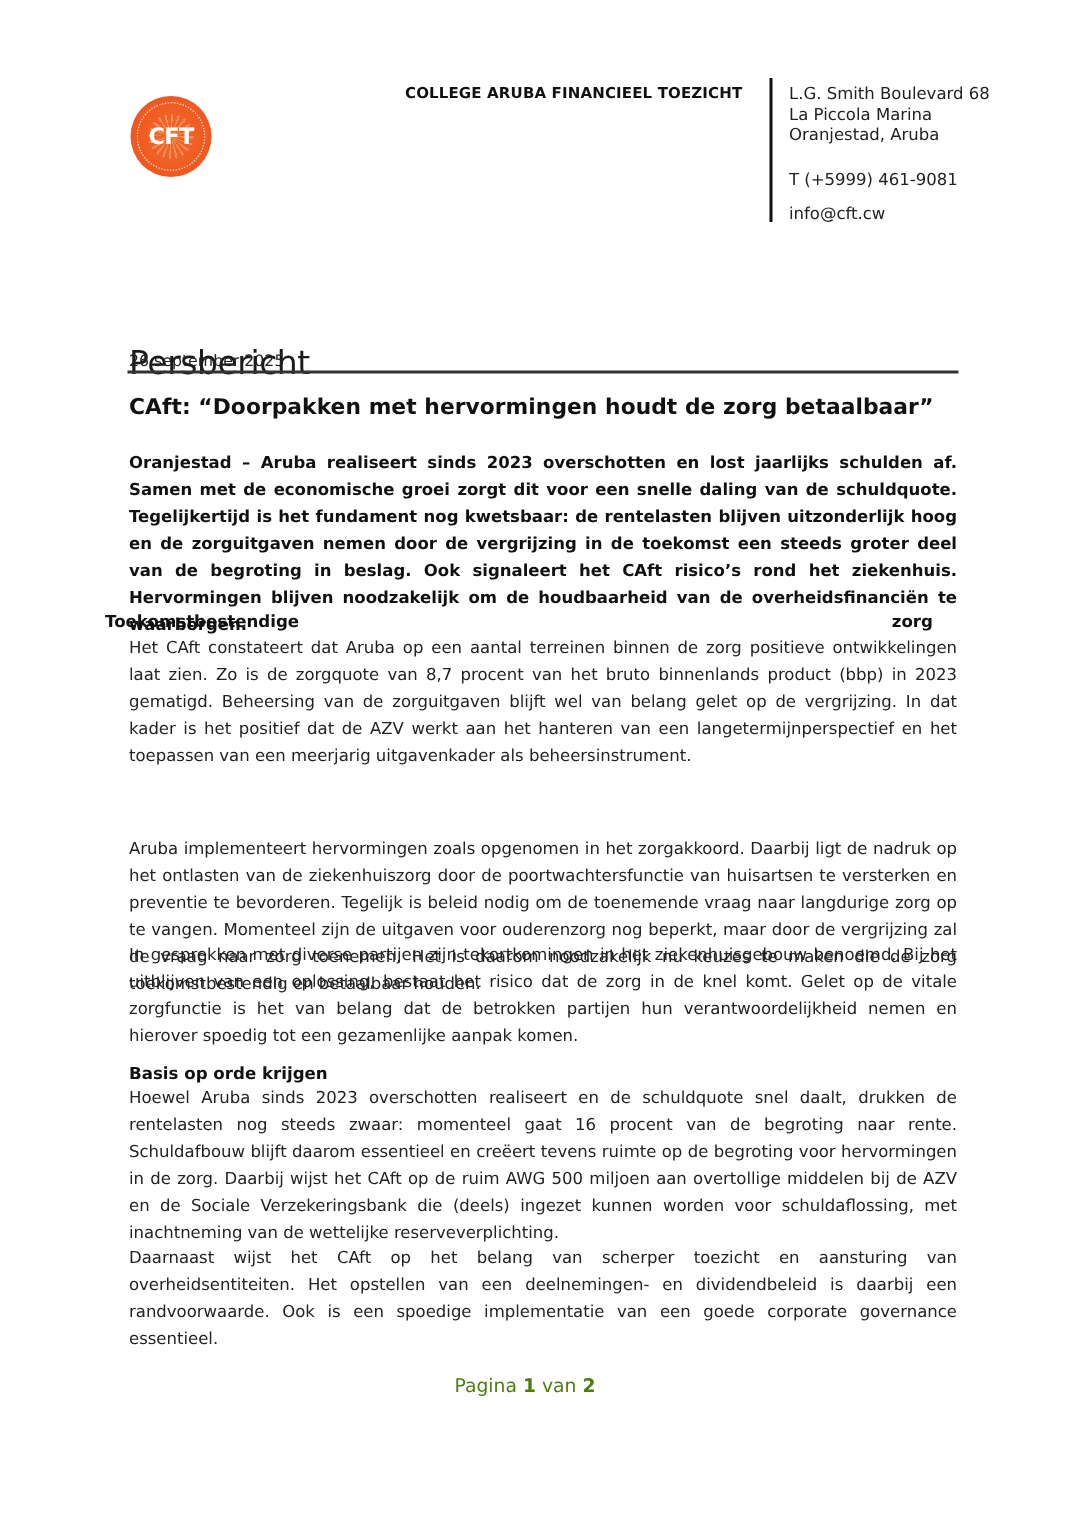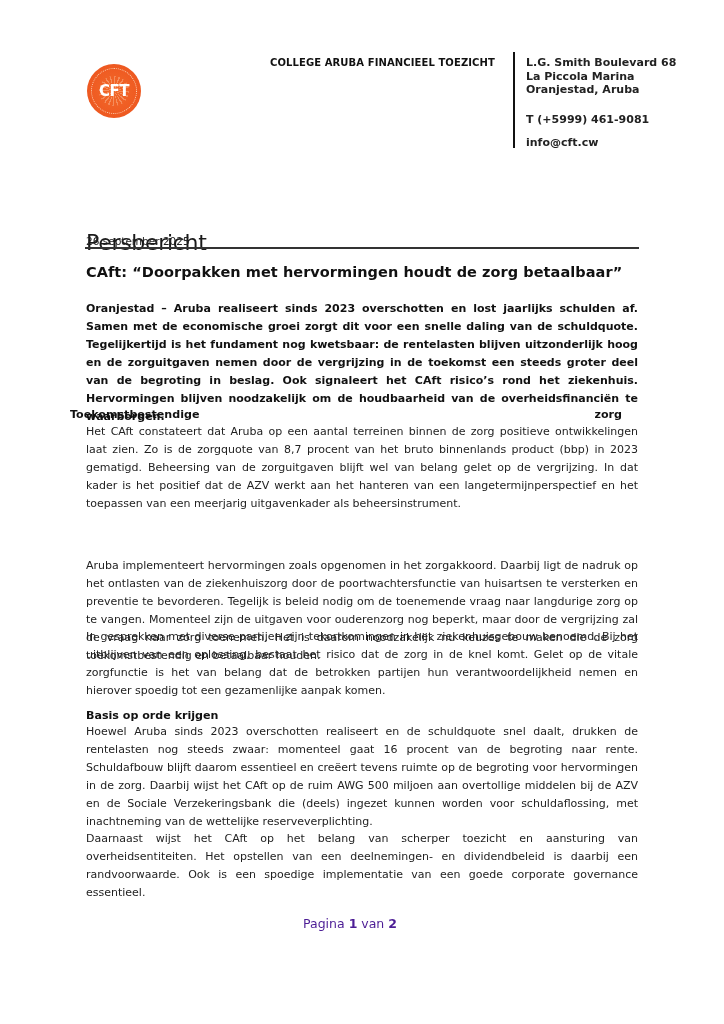--- a/index.html
+++ b/index.html
@@ -10,42 +10,42 @@
       background: radial-gradient(circle at 50% 50%, #f26a2a 0%, #ef5b22 60%, #e9521c 100%);
       display: flex; align-items: center; justify-content: center; }
     .logo::before { content: ""; position: absolute; inset: 4px; border-radius: 50%;
       border: 1.5px dotted rgba(255,235,210,0.85); }
     .logo::after { content: ""; position: absolute; inset: 12px; border-radius: 50%;
       background: repeating-conic-gradient(rgba(255,220,190,0.35) 0deg 6deg, transparent 6deg 18deg); }
     .logo-text { position: relative; z-index: 2; color: #fff; font-weight: bold; font-size: 15px; letter-spacing: -0.5px; }
 
     .org-name { position: absolute; left: 270px; top: 57px; font-size: 10px; font-weight: bold; color: #111; letter-spacing: 0.1px; }
     .divider-v { position: absolute; left: 513px; top: 52px; width: 2px; height: 96px; background: #111; }
-    .address { position: absolute; left: 526px; top: 56px; font-size: 11px; color: #222; line-height: 13.5px; font-weight: bold; }
+    .address { position: absolute; left: 526px; top: 56px; font-size: 11px; color: #222; line-height: 13.5px; }
     .address .gap { height: 16px; }
     .address .gap2 { height: 10px; }
 
     .persbericht { position: absolute; left: 86px; top: 206px; font-size: 22px; color: #1a1a1a; font-weight: normal; letter-spacing: -0.3px; margin-top: 24px; }
     .date { position: absolute; left: 86px; top: 235px; font-size: 10.5px; color: #222; }
     .rule { position: absolute; left: 85px; top: 247px; width: 554px; height: 1.5px; background: #333; }
 
     .title { position: absolute; left: 86px; top: 264px; font-size: 14.5px; font-weight: bold; color: #111; letter-spacing: 0.05px; }
 
     .body { position: absolute; left: 86px; width: 552px; font-size: 11px; line-height: 18px; color: #222; text-align: justify; }
     .body.bold { font-weight: bold; color: #111; }
     .lead { top: 300px; }
     .h-row { position: absolute; left: 70px; width: 552px; top: 408px; font-size: 11.1px; font-weight: bold; display: flex; justify-content: space-between; color: #111; }
     .p1 { top: 423px; }
     .p2 { top: 521px; margin-top: 36px; }
     .p3 { top: 628px; }
     .h2 { position: absolute; left: 86px; top: 709px; font-size: 11.1px; font-weight: bold; color: #111; }
     .p4 { top: 723px; }
     .p5 { top: 830px; }
 
-    .footer { position: absolute; left: 0; width: 700px; top: 916px; text-align: center; font-size: 12.5px; color: #4c1d95; }
+    .footer { position: absolute; left: 0; width: 700px; top: 916px; text-align: center; font-size: 12.5px; color: #4d7c0f; }
     .footer b { font-weight: bold; }
   </style>
 </head>
 <body>
 
 <div class="logo">
   <span class="logo-text">CFT</span>
 </div>
 
 <div class="org-name">COLLEGE ARUBA FINANCIEEL TOEZICHT</div>

